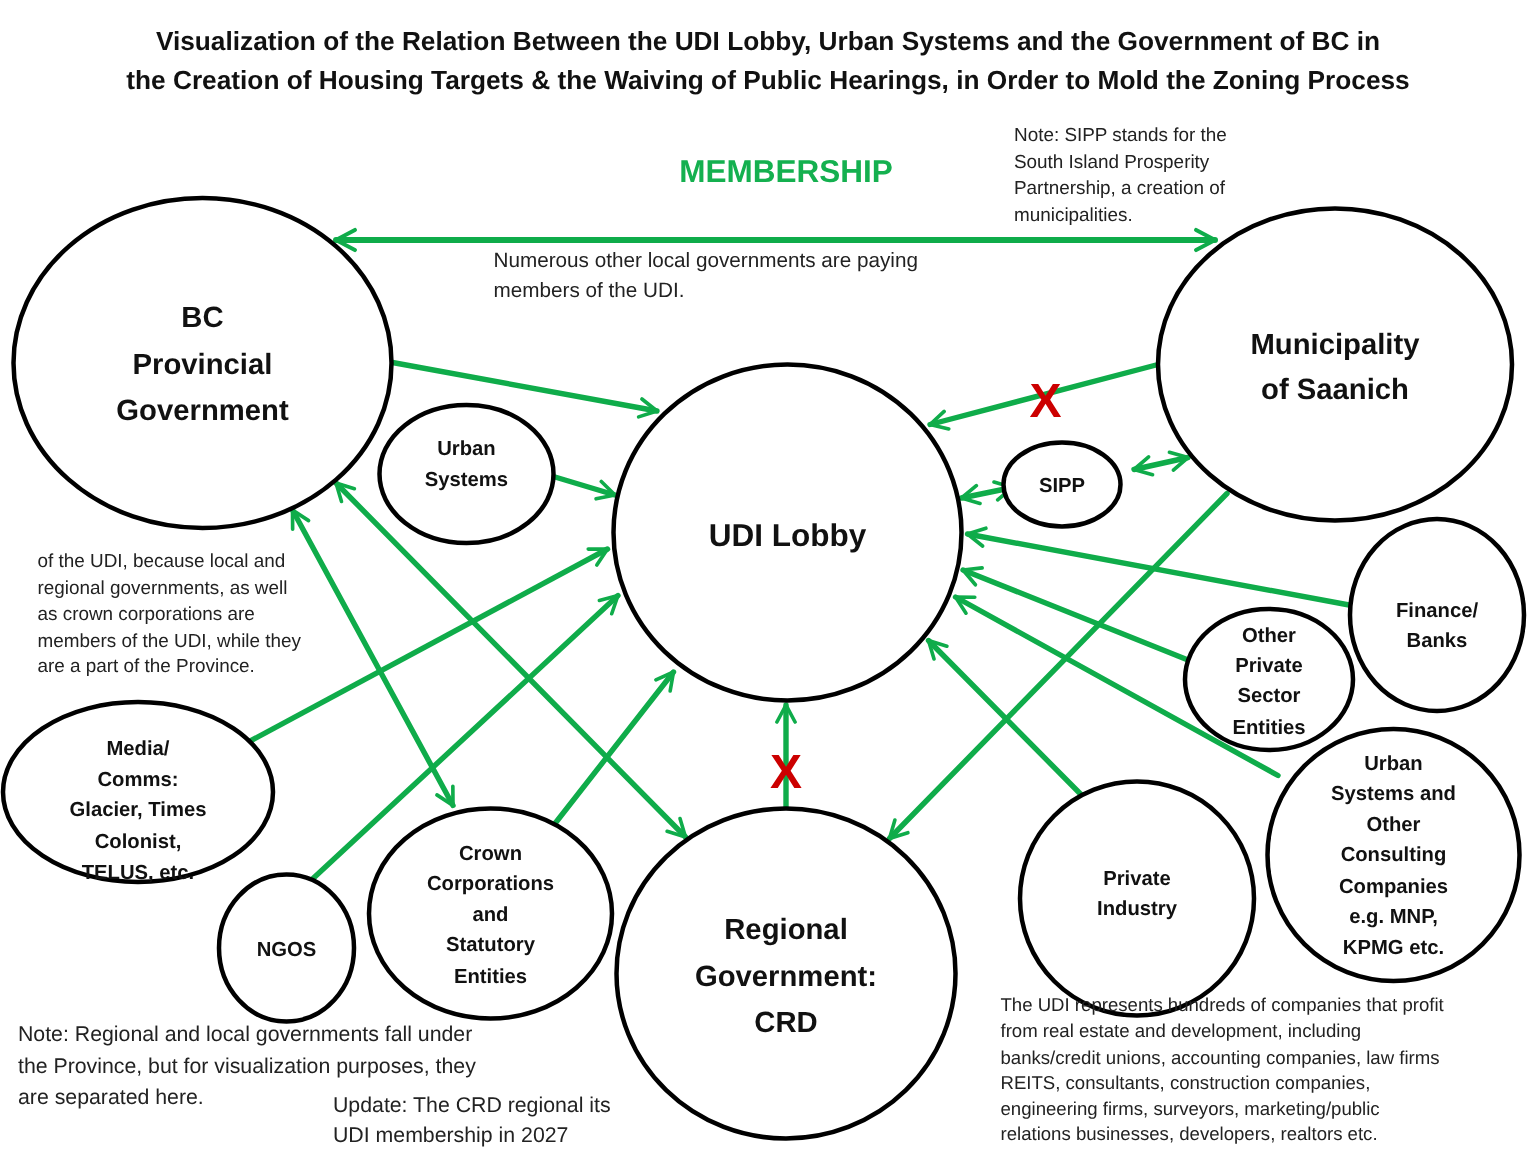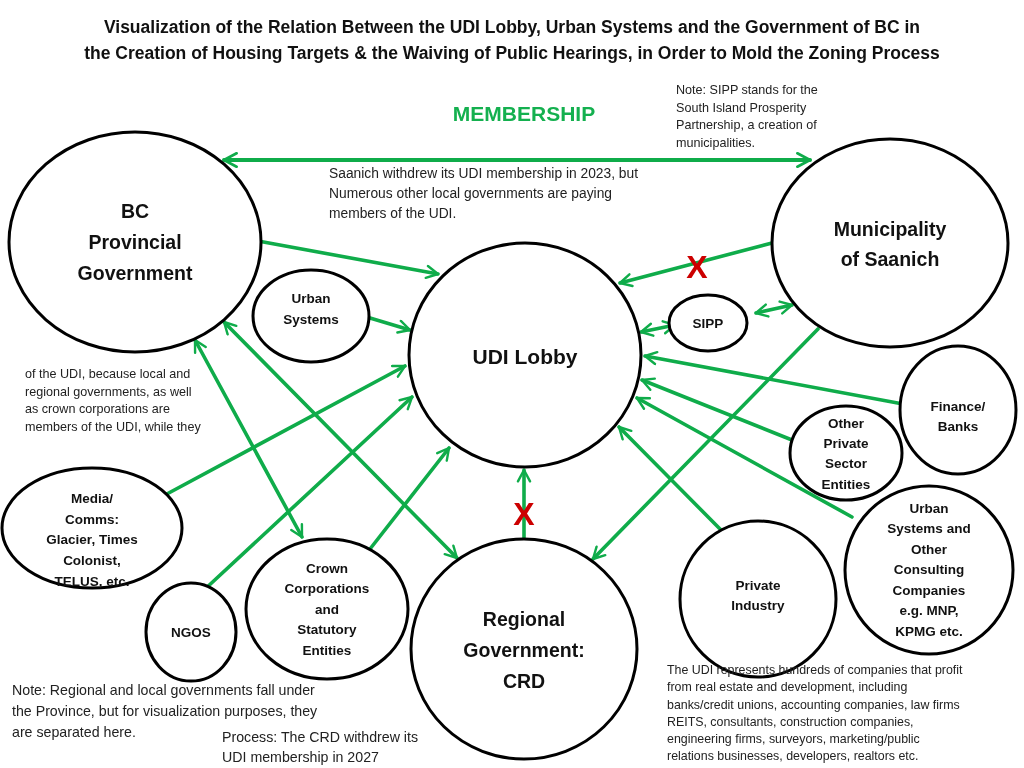--- a/index.html
+++ b/index.html
@@ -112,40 +112,40 @@
 </svg>
 
 <div class="note" style="left:676px; top:82px;">
   <div>Note: SIPP stands for the</div>
   <div>South Island Prosperity</div>
   <div>Partnership, a creation of</div>
   <div>municipalities.</div>
 </div>
 
 <div class="note" style="left:329px; top:164px; font-size:13.8px; line-height:20px;">
-  <div>Saanich withdrew its UDI membership in 2023, but</div>
   <div>Numerous other local governments are paying</div>
   <div>members of the UDI.</div>
 </div>
 
 <div class="note" style="left:25px; top:366px;">
   <div>of the UDI, because local and</div>
   <div>regional governments, as well</div>
   <div>as crown corporations are</div>
   <div>members of the UDI, while they</div>
+  <div>are a part of the Province.</div>
 </div>
 
 <div class="note" style="left:12px; top:680px; font-size:14.2px; line-height:21px;">
   <div>Note: Regional and local governments fall under</div>
   <div>the Province, but for visualization purposes, they</div>
   <div>are separated here.</div>
 </div>
 
 <div class="note" style="left:222px; top:727px; font-size:14.2px; line-height:20px;">
-  <div>Process: The CRD withdrew its</div>
+  <div>Update: The CRD regional its</div>
   <div>UDI membership in 2027</div>
 </div>
 
 <div class="note" style="left:667px; top:662px; font-size:12.4px; line-height:17.3px;">
   <div>The UDI represents hundreds of companies that profit</div>
   <div>from real estate and development, including</div>
   <div>banks/credit unions, accounting companies, law firms</div>
   <div>REITS, consultants, construction companies,</div>
   <div>engineering firms, surveyors, marketing/public</div>
   <div>relations businesses, developers, realtors etc.</div>

